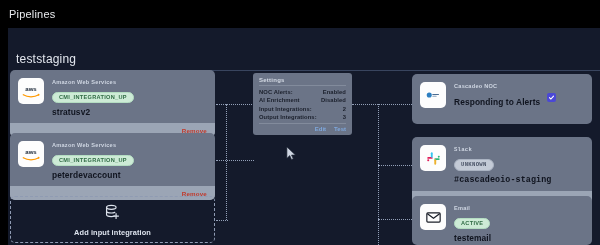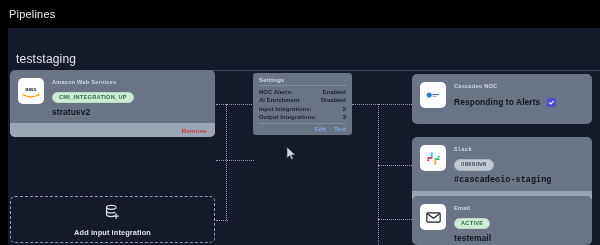--- a/index.html
+++ b/index.html
@@ -88,21 +88,21 @@
     background: #9ba5b5; height: 14px;
     display: flex; align-items: center; justify-content: flex-end;
     padding-right: 8px;
   }
   .remove-link {
     color: #c0392b; font-size: 6.2px; font-weight: bold; letter-spacing: .2px;
     cursor: pointer;
   }
 
   
-  .card-name-row { display: flex; align-items: flex-end; gap: 7px; margin-top: 4px; }
+  .card-name-row { display: flex; align-items: flex-start; gap: 7px; margin-top: 4px; }
   .chk {
     width: 9px; height: 9px; border-radius: 2px;
     background: #4b48d6;
     display: flex; align-items: center; justify-content: center;
     flex: 0 0 9px;
   }
   .chk svg { width: 7px; height: 7px; display: block; }
 
   
   .settings {
@@ -186,20 +186,39 @@
         <div class="card-vendor">Amazon Web Services</div>
         <div class="badge green">CMI_INTEGRATION_UP</div>
         <div class="card-name">stratusv2</div>
       </div>
     </div>
     <div class="card-foot">
       <span class="remove-link">Remove</span>
     </div>
   </div>
 
+  <div class="card" style="left:10px; top:133px; width:205px;">
+    <div class="card-body">
+      <div class="logo-tile">
+        <svg viewBox="0 0 40 26" width="22" height="15" aria-hidden="true">
+          <text x="20" y="12" font-family="Liberation Sans, sans-serif" font-size="11" font-weight="bold" fill="#232f3e" text-anchor="middle">aws</text>
+          <path d="M6 19 C14 24, 26 24, 34 19" stroke="#ff9900" stroke-width="2.4" fill="none" stroke-linecap="round"></path>
+          <path d="M33 16.5 L36 19.2 L32 21.2 Z" fill="#ff9900"></path>
+        </svg>
+      </div>
+      <div class="card-meta">
+        <div class="card-vendor">Amazon Web Services</div>
+        <div class="badge green">CMI_INTEGRATION_UP</div>
+        <div class="card-name">peterdevaccount</div>
+      </div>
+    </div>
+    <div class="card-foot">
+      <span class="remove-link">Remove</span>
+    </div>
+  </div>
 
   <div class="add-box">
     <span>
       <svg viewBox="0 0 24 24" width="19" height="19" fill="none" stroke="#dde3ed" stroke-width="1.5" stroke-linecap="round">
         <ellipse cx="10.5" cy="5.5" rx="6" ry="2.6"></ellipse>
         <path d="M4.5 5.5 V14.5 C4.5 16 7.2 17.1 10.5 17.1 C12 17.1 13.4 16.9 14.5 16.5"></path>
         <path d="M4.5 10 C4.5 11.5 7.2 12.6 10.5 12.6 C12.2 12.6 13.8 12.3 14.9 11.8"></path>
         <path d="M16.5 13.5 V19.5 M13.5 16.5 H19.5"></path>
       </svg>
     </span>

